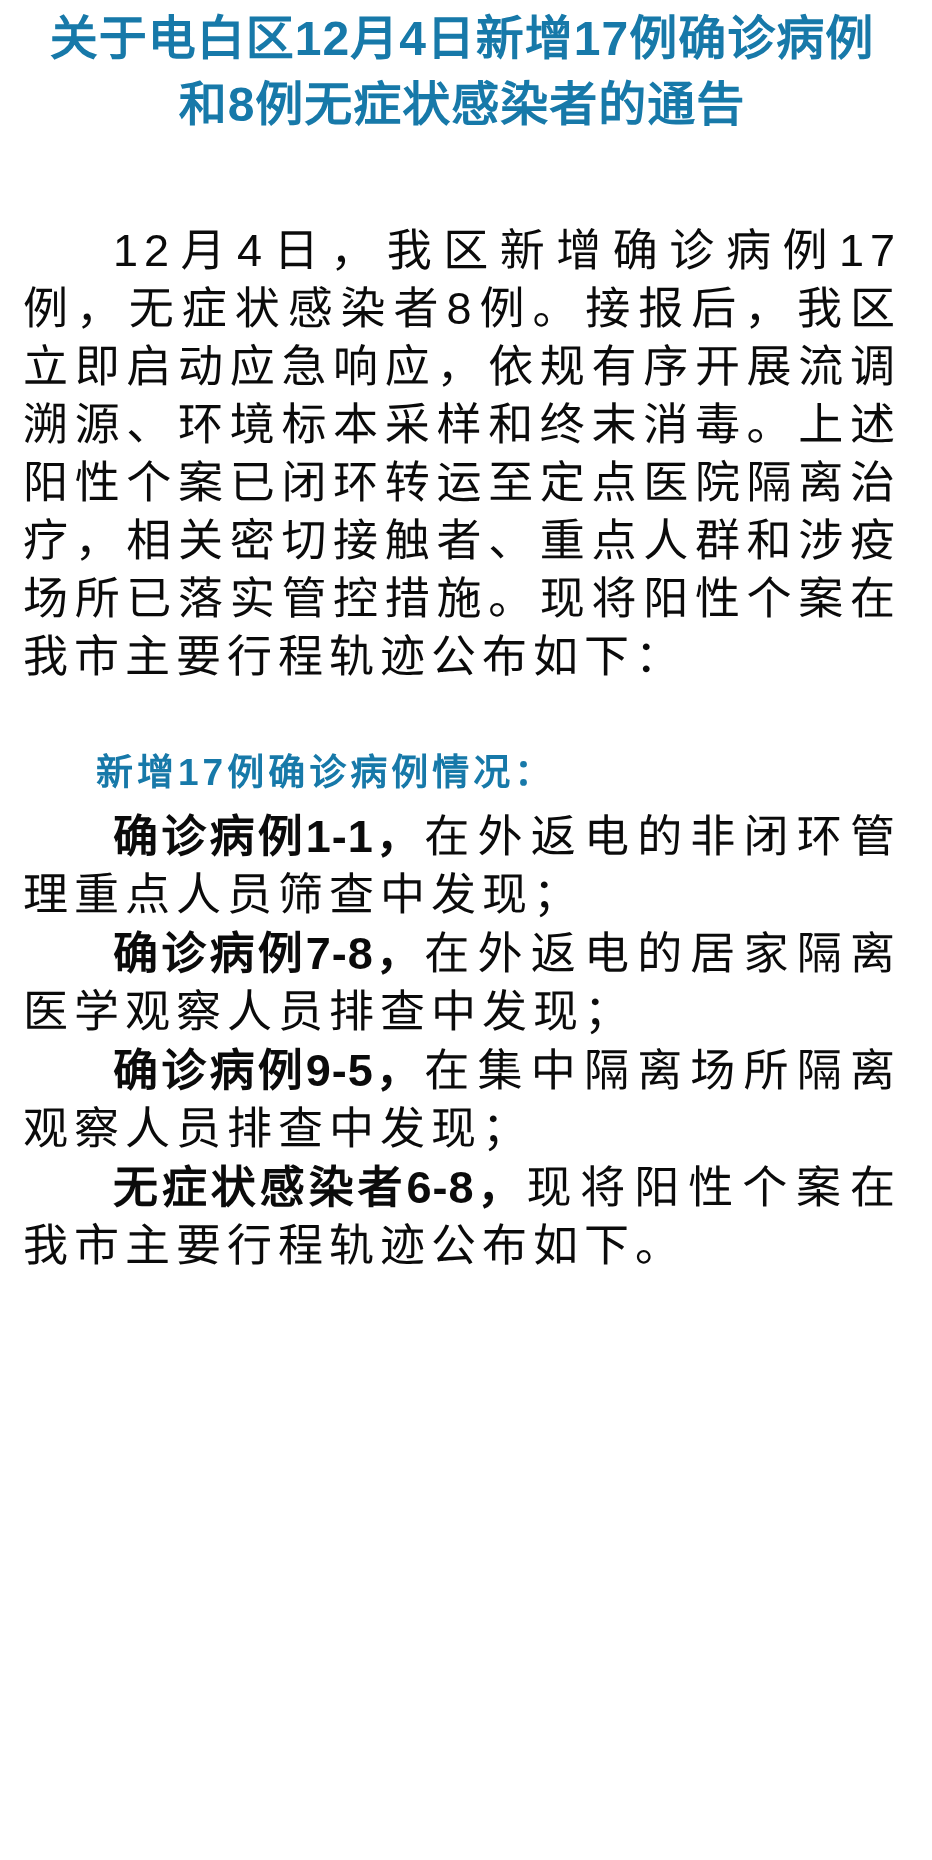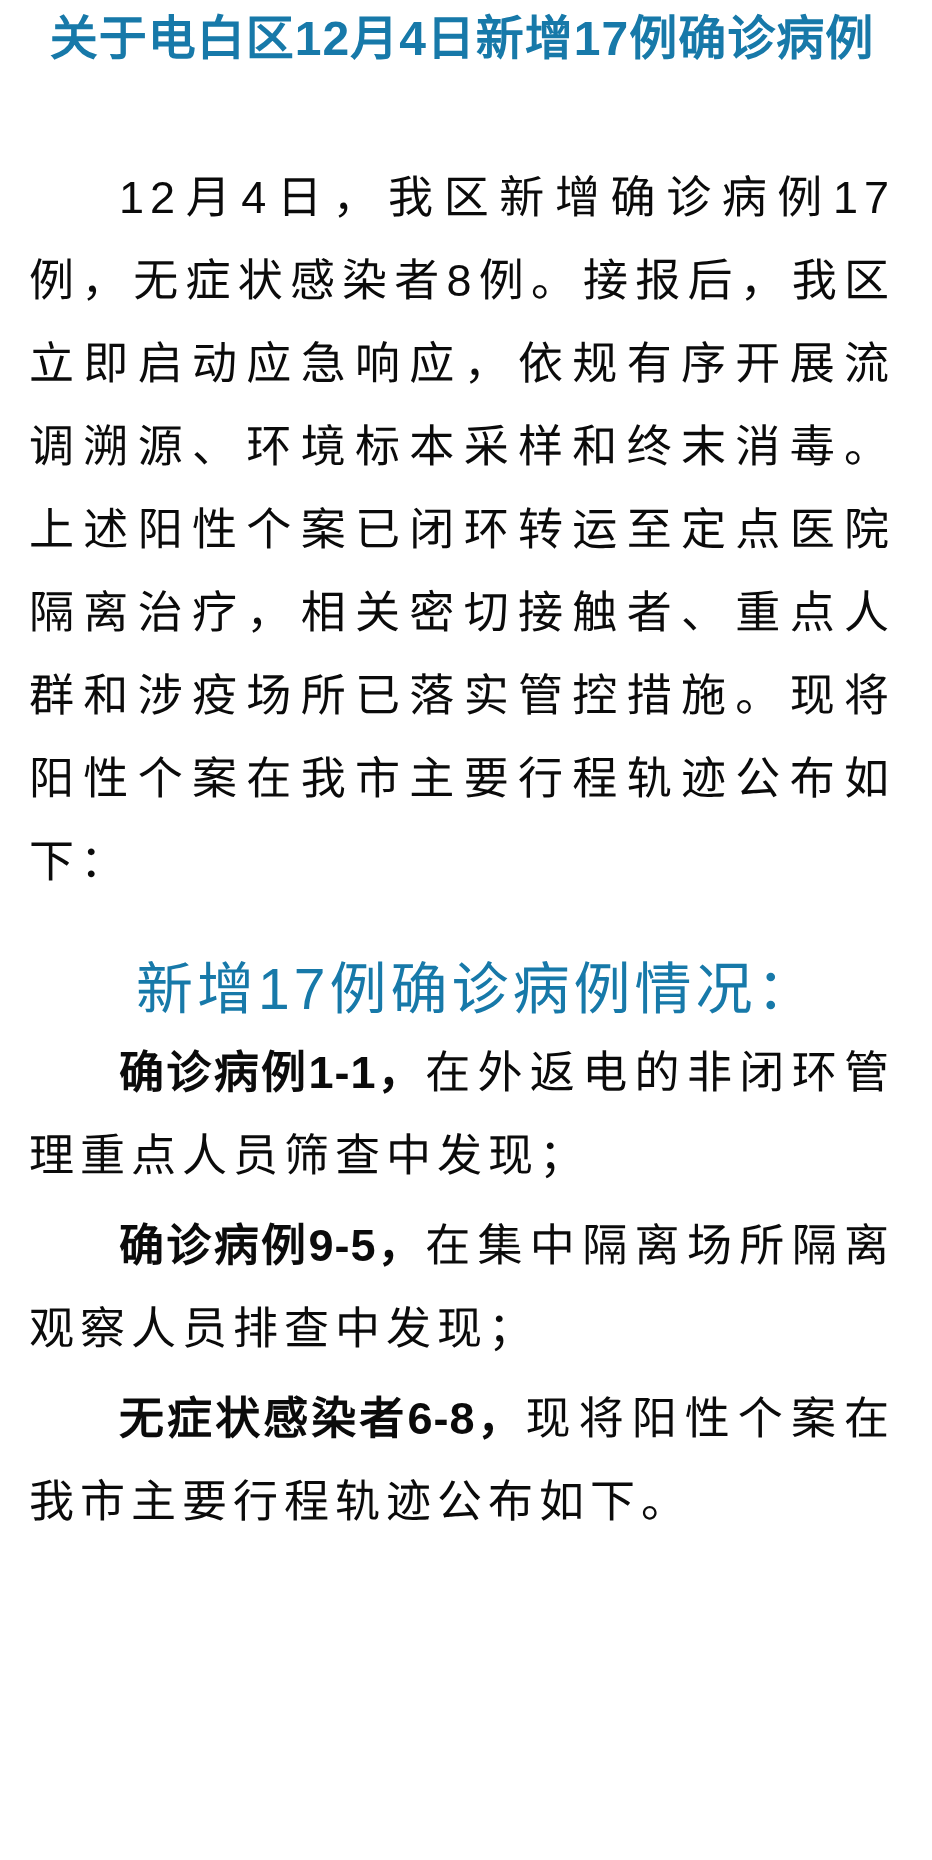--- a/index.html
+++ b/index.html
@@ -27,59 +27,61 @@
     margin: 0;
     color: var(--accent-blue);
     font-size: 48px;
     line-height: 66px;
     font-weight: 700;
     text-align: center;
     letter-spacing: 1px;
   }
   .title-line { display: block; }
   .para {
-    margin: 7px;
+    margin: 1px;
     font-size: 45px;
-    line-height: 83px;
+    line-height: 58px;
     color: var(--text-color);
     text-align: justify;
     text-justify: inter-character;
     letter-spacing: 6px;
     text-indent: 2em;
   }
   .intro { margin-top: 84px; }
   .section-header {
     margin: 52px 0 0 0;
-    font-size: 57px;
+    font-size: 37px;
     line-height: 69px;
     color: var(--accent-blue);
-    font-weight: 400;
+    font-weight: 700;
     text-indent: 2em;
     letter-spacing: 4px;
   }
   .case-lead {
     font-weight: 700;
     letter-spacing: 1px;
   }
 </style>
 </head>
 <body>
 
 <main class="doc">
 
   <h1 class="title">
     <span class="title-line">关于电白区12月4日新增17例确诊病例</span>
+    <span class="title-line">和8例无症状感染者的通告</span>
   </h1>
 
   <p class="para intro">12月4日，我区新增确诊病例17例，无症状感染者8例。接报后，我区立即启动应急响应，依规有序开展流调溯源、环境标本采样和终末消毒。上述阳性个案已闭环转运至定点医院隔离治疗，相关密切接触者、重点人群和涉疫场所已落实管控措施。现将阳性个案在我市主要行程轨迹公布如下：</p>
 
   <h2 class="section-header">新增17例确诊病例情况：</h2>
 
   <p class="para"><span class="case-lead">确诊病例1-1，</span><span>在外返电的非闭环管理重点人员筛查中发现；</span></p>
 
+  <p class="para"><span class="case-lead">确诊病例7-8，</span><span>在外返电的居家隔离医学观察人员排查中发现；</span></p>
 
   <p class="para"><span class="case-lead">确诊病例9-5，</span><span>在集中隔离场所隔离观察人员排查中发现；</span></p>
 
 
 
 
   <p class="para"><span class="case-lead">无症状感染者6-8，</span><span>现将阳性个案在我市主要行程轨迹公布如下。</span></p>
 
 </main>
 

